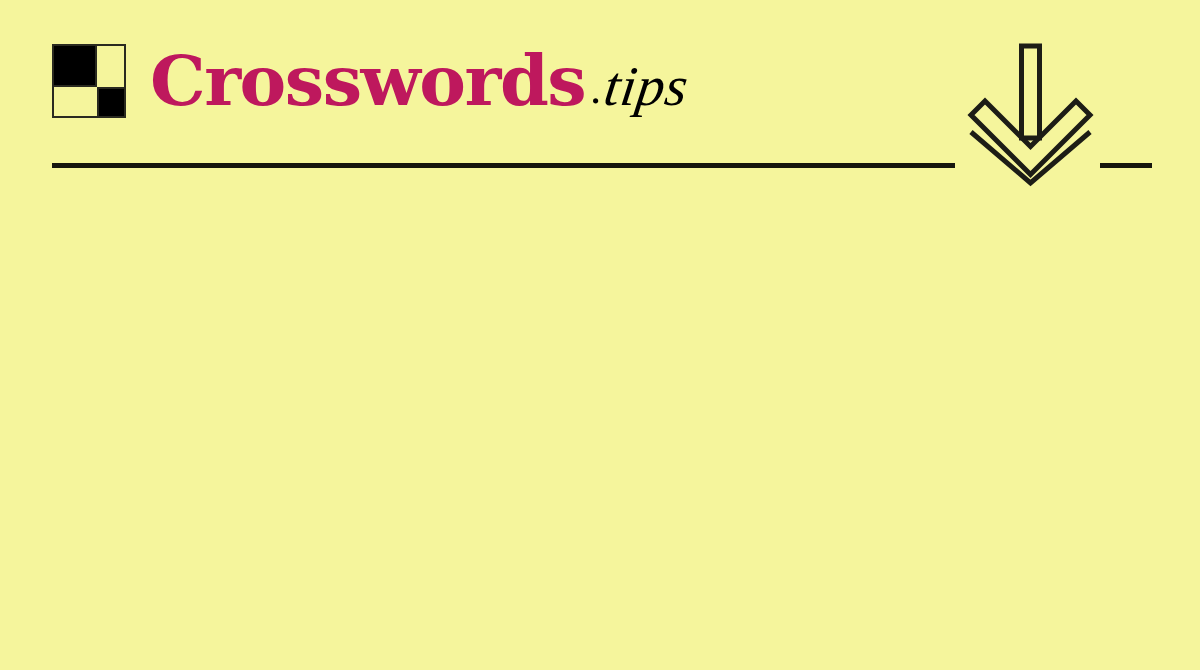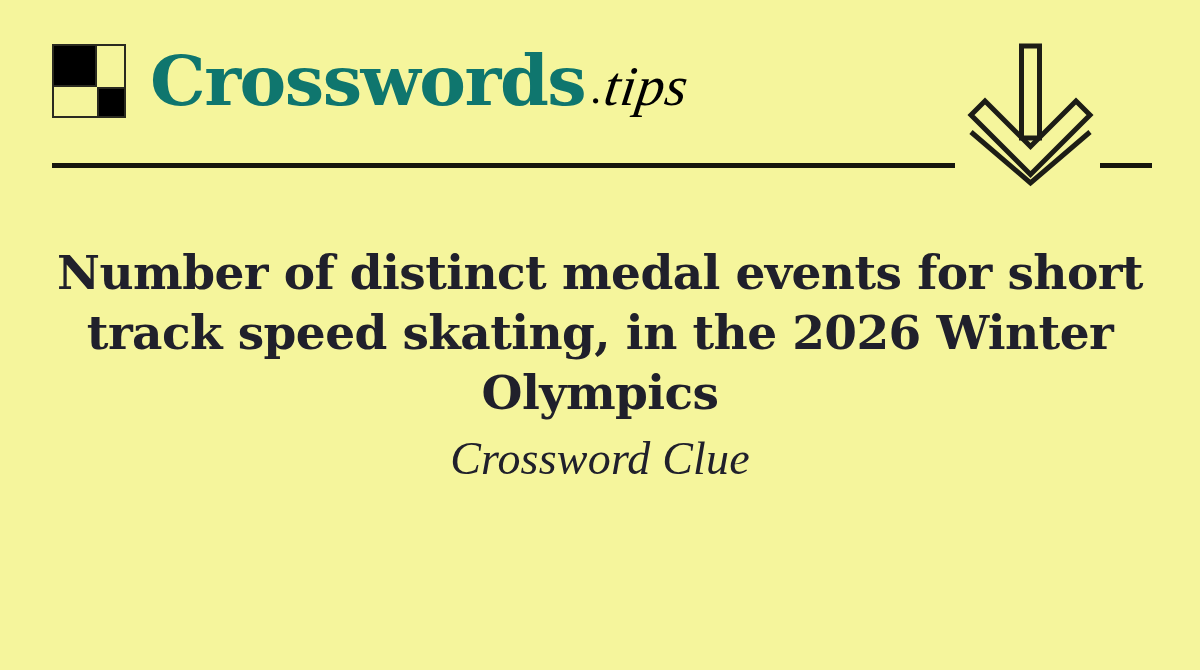--- a/index.html
+++ b/index.html
@@ -82,21 +82,21 @@
     display: flex;
     align-items: baseline;
     white-space: nowrap;
     line-height: 1;
   }
   .brand-name {
     font-family: "DejaVu Serif", "Liberation Serif", serif;
     font-weight: 700;
     font-size: 70px;
     letter-spacing: -1.5px;
-    color: #0f766e;
+    color: #be185d;
   }
   .brand-dot {
     font-family: "DejaVu Serif", "Liberation Serif", serif;
     font-size: 40px;
     font-weight: 400;
     color: #000;
     padding: 0 3px 0 4px;
     position: relative;
     top: -2px;
   }
@@ -202,18 +202,14 @@
         <path d="M 54.5 4 L 72.5 4 L 72.5 96 L 54.5 96 Z" fill="none" stroke="#1d1d16" stroke-width="5" stroke-linejoin="miter"></path>
 
         <path d="M 4 73 L 18 59 L 63.5 104.5 L 109 59 L 123 73 L 63.5 132.5 Z" fill="none" stroke="#1d1d16" stroke-width="5" stroke-linejoin="miter"></path>
 
         <path d="M 4 90 L 63.5 141 L 123 90" fill="none" stroke="#1d1d16" stroke-width="5" stroke-linejoin="miter" stroke-linecap="butt"></path>
       </svg>
     </div>
 
   </header>
 
-  <main class="clue-block">
-    <h1 class="clue-title">Number of distinct medal events for short track speed skating, in the 2026 Winter Olympics</h1>
-    <div class="clue-subtitle">Crossword Clue</div>
-  </main>
 
 </div>
 
 </body></html>

